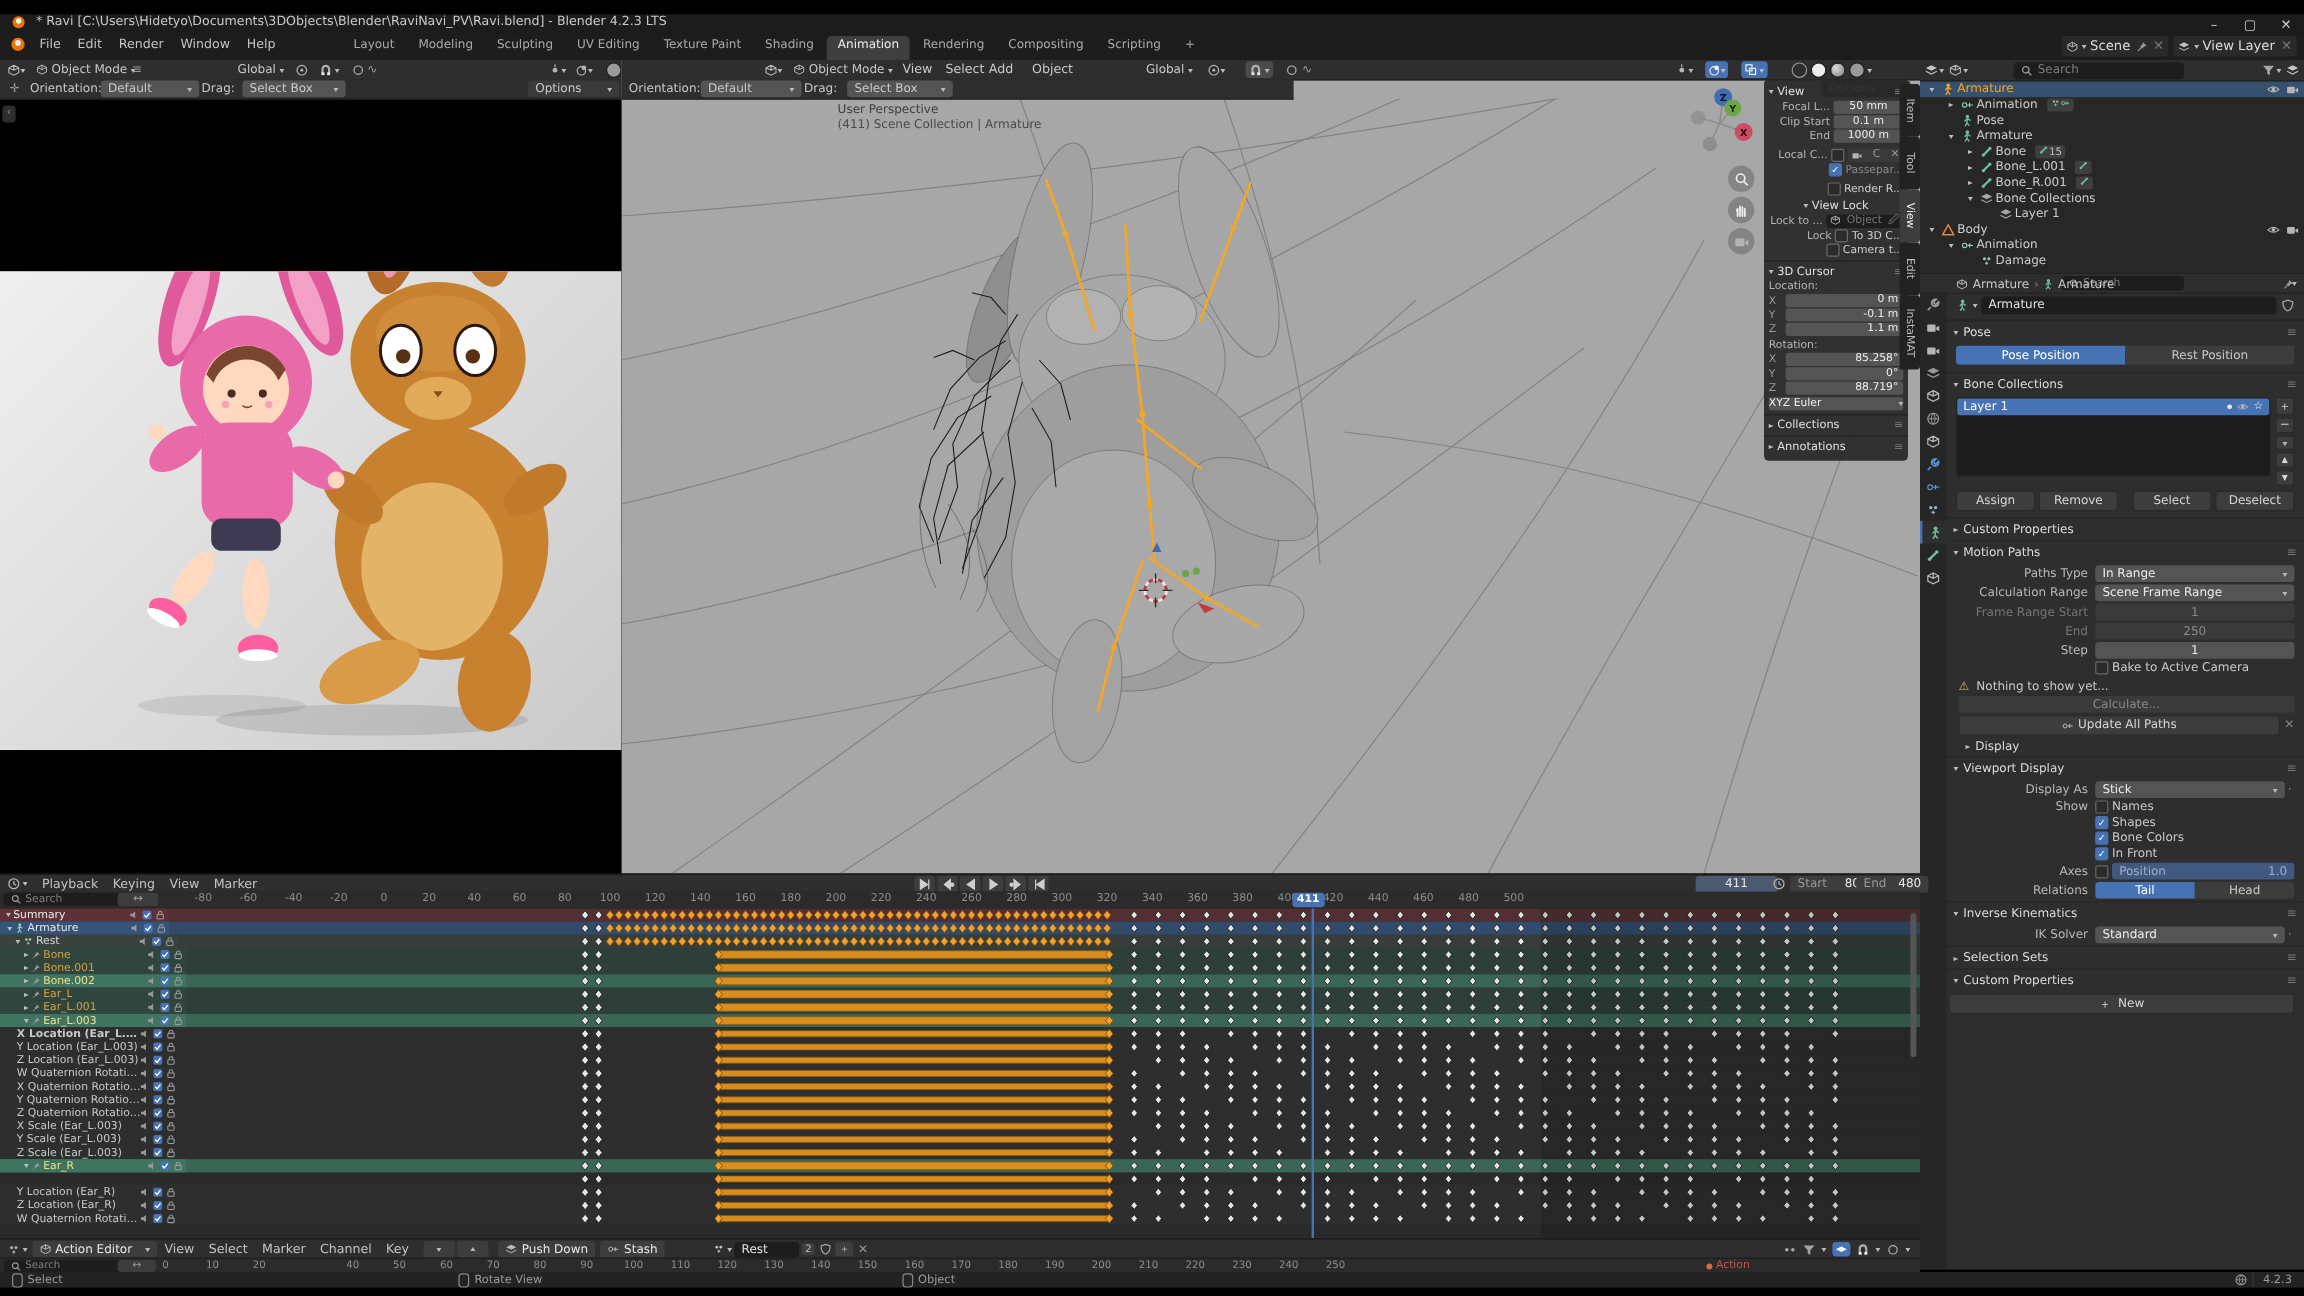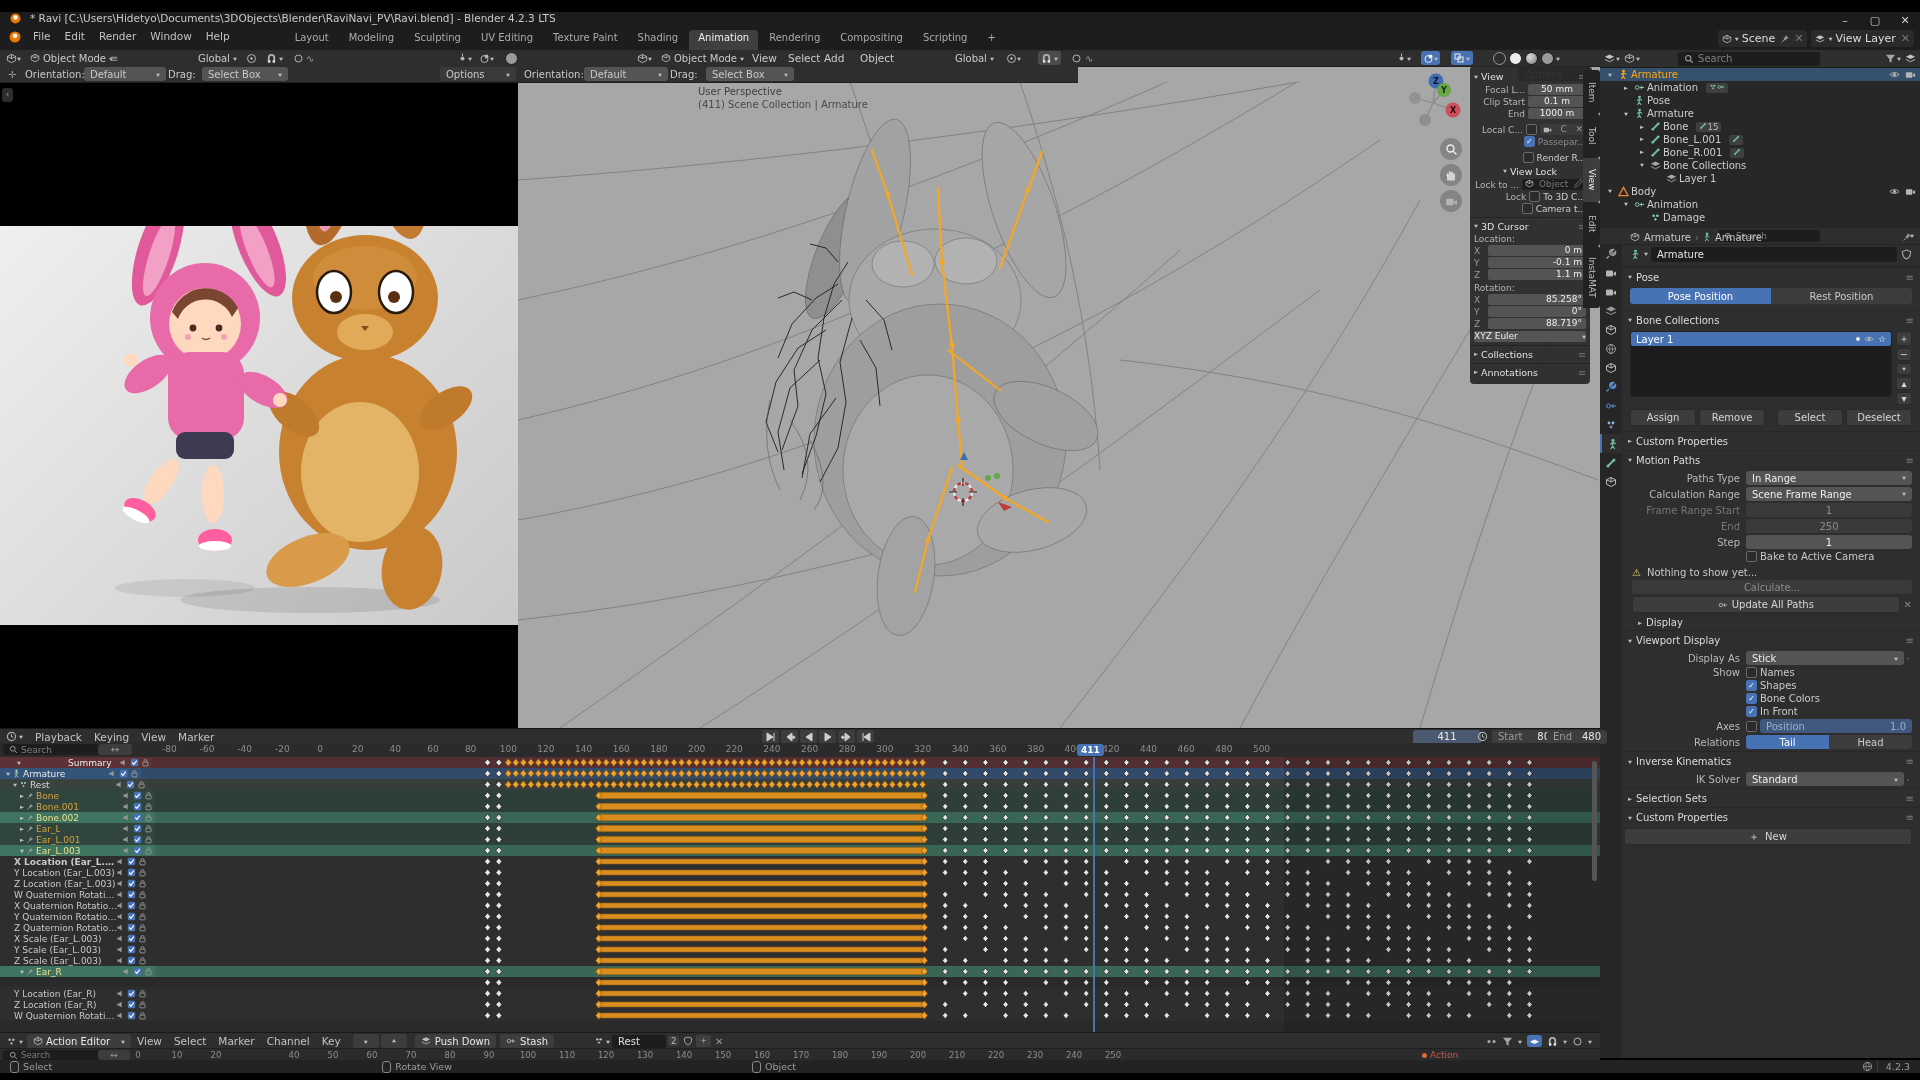--- a/index.html
+++ b/index.html
@@ -1234,21 +1234,21 @@
         <span class="rlabel" style="left: 1223.84px;">480</span>
         <span class="rlabel" style="left: 1261.5px;">500</span>
       </div>
     <div id="ds-playhead-chip" class="abs" style="top: 1px; height: 12px; background: rgb(71, 114, 179); border-radius: 3px; color: rgb(255, 255, 255); font-size: 9px; display: flex; align-items: center; padding: 0px 4px; font-weight: bold; left: 1076.91px;">
         <span>411</span>
       </div>
   </div>
   <div id="ds-body" class="abs">
     <div id="ds-rows">
         <div class="ch-row" style="top: 0px; background: rgba(94, 49, 54, 0.8);">
-          <div class="ch-name" style="background: rgb(94, 49, 54); color: rgb(234, 234, 234); padding-left: 17px; gap: 45px;">
+          <div class="ch-name" style="background: rgb(94, 49, 54); color: rgb(234, 234, 234); padding-left: 5px;">
             <span class="chev" style="margin-right: 2px;">▾</span>
             <span style="overflow: hidden; text-overflow: ellipsis; max-width: 115px;">Summary</span>
             <div class="ch-icons">
               <svg width="9" height="9">
                 <use href="#i-spk"></use>
               </svg>
               <svg width="9" height="9">
                 <use href="#i-check"></use>
               </svg>
               <svg width="9" height="9">

